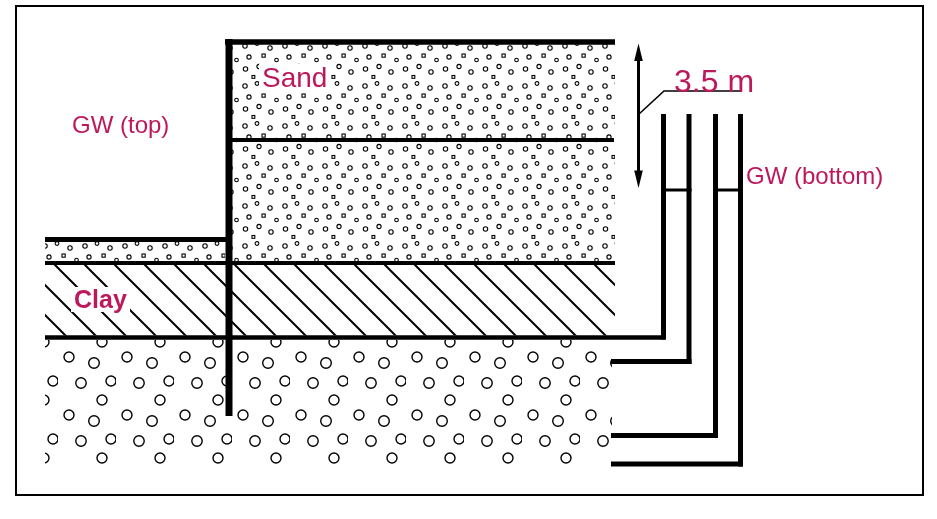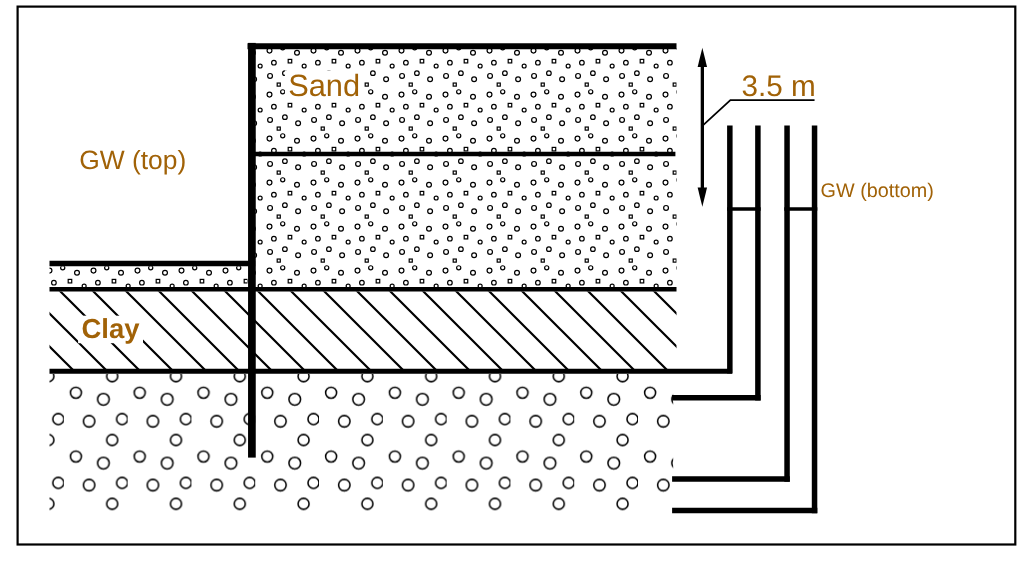--- a/index.html
+++ b/index.html
@@ -2,21 +2,21 @@
 <html><head>
 <meta charset="utf-8">
 <style>
   html,body{margin:0;padding:0;background:#ffffff;}
   .stage{
     position:relative;width:937px;height:519px;background:#ffffff;
     font-family:"Liberation Sans",sans-serif;overflow:hidden;color:#000;
   }
   .stage svg{position:absolute;left:0;top:0;display:block;}
   .lbl{
-    position:absolute;line-height:1;white-space:nowrap;color:#a16207;
+    position:absolute;line-height:1;white-space:nowrap;color:#be185d;
     background:#ffffff;padding:0 3px;
   }
   .lbl.nobg{background:transparent;padding:0;}
 </style>
 </head>
 <body>
 
 <div class="stage">
 
   <svg width="937" height="519" viewBox="0 0 937 519">
@@ -82,18 +82,18 @@
     </g>
 
     <g>
       <line x1="638.5" y1="58" x2="638.5" y2="173" stroke="#000000" stroke-width="3"></line>
       <polygon points="638.5,43.5 634.2,61 642.8,61" fill="#000000"></polygon>
       <polygon points="638.5,188 634.2,170.5 642.8,170.5" fill="#000000"></polygon>
       <polyline points="740.5,91 664,91 638.5,114.5" fill="none" stroke="#000000" stroke-width="1.6"></polyline>
     </g>
   </svg>
 
-  <div class="lbl nobg" style="left:72px;top:113px;font-size:24px;margin-top:22px;">GW (top)</div>
+  <div class="lbl nobg" style="left:72px;top:113px;font-size:24px;">GW (top)</div>
   <div class="lbl" style="left:259px;top:64px;font-size:28px;">Sand</div>
   <div class="lbl" style="left:71px;top:287px;font-size:25px;font-weight:bold;">Clay</div>
-  <div class="lbl nobg" style="left:674px;top:65px;font-size:27px;">3.5 m</div>
-  <div class="lbl nobg" style="left:746px;top:164px;font-size:18px;">GW (bottom)</div>
+  <div class="lbl nobg" style="left:674px;top:65px;font-size:32px;">3.5 m</div>
+  <div class="lbl nobg" style="left:746px;top:164px;font-size:24px;">GW (bottom)</div>
 </div>
 
 </body></html>

